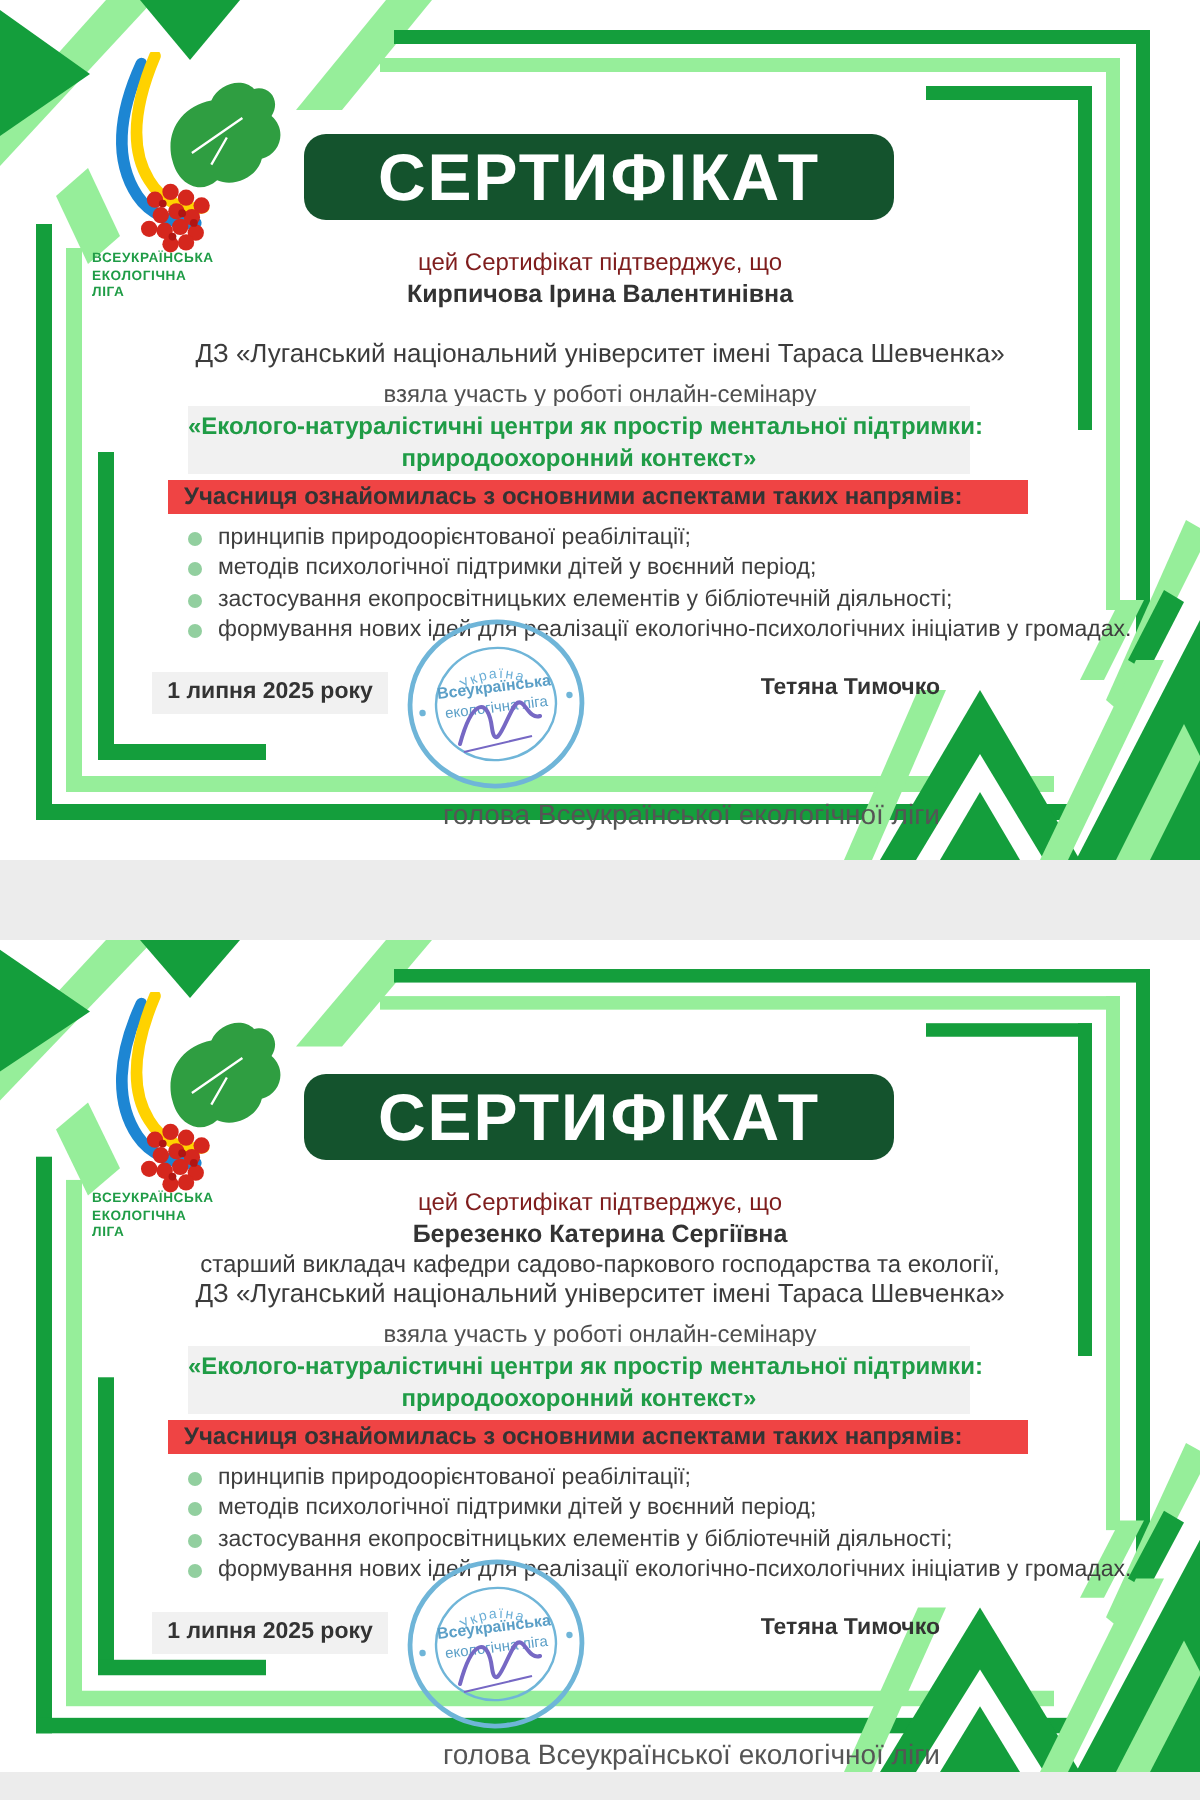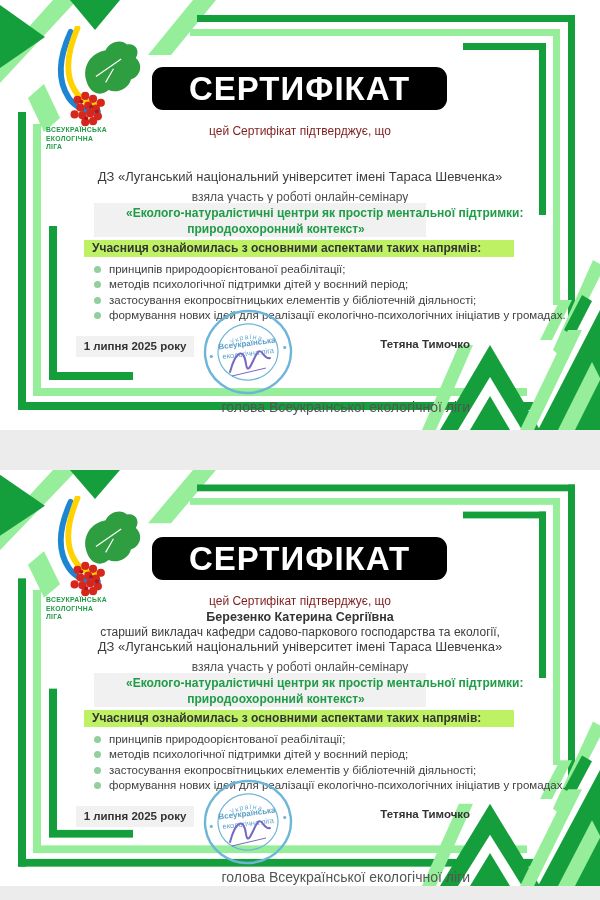--- a/index.html
+++ b/index.html
@@ -5,33 +5,33 @@
   html,body{margin:0;padding:0;}
   body{font-family:"Liberation Sans", sans-serif; background:#ececec;}
   .page{position:relative;width:600px;height:900px;background:#ececec;overflow:hidden;}
   .certificate{position:absolute;left:0;width:600px;background:#ffffff;overflow:hidden;}
   .cert-1{top:0;height:430px;}
   .cert-2{top:470px;height:416px;}
   .deco{position:absolute;left:0;top:0;width:600px;height:100%;}
   .logo-svg{position:absolute;left:44px;top:26px;width:100px;height:102px;}
   .org-name{position:absolute;left:46px;top:126px;width:120px;font-size:6.8px;font-weight:bold;
             color:#1f9c46;line-height:8.6px;letter-spacing:.3px;}
-  .title-band{position:absolute;left:152px;top:67px;width:295px;height:43px;background:#000000;
+  .title-band{position:absolute;left:152px;top:67px;width:295px;height:43px;background:#14532d;
               border-radius:11px;color:#ffffff;font-weight:bold;font-size:33px;line-height:43px;
               text-align:center;letter-spacing:1px;}
   .line{position:absolute;left:60px;width:480px;text-align:center;white-space:nowrap;}
   .confirm{top:124px;font-size:12px;color:#7f1d1d;}
   .name{top:140px;font-size:12.5px;font-weight:bold;color:#333333;}
   .role{top:155px;font-size:12px;color:#3c3c3c;}
   .affil{top:169px;font-size:13px;color:#3c3c3c;}
   .part{top:190px;font-size:12px;color:#4f4f4f;}
-  .seminar-band{position:absolute;left:94px;top:203px;width:332px;height:34px;background:#f1f1f1;
+  .seminar-band{position:absolute;left:94px;top:203px;width:391px;height:34px;background:#f1f1f1;
                 text-align:center;color:#1f9c46;font-weight:bold;font-size:12px;line-height:16px;
-                padding-top:2px;box-sizing:border-box;white-space:nowrap;padding-left:32px;}
-  .aspects-head{position:absolute;left:84px;top:240px;width:430px;height:17px;background:#bef264;
+                padding-top:2px;box-sizing:border-box;white-space:nowrap;}
+  .aspects-head{position:absolute;left:84px;top:240px;width:430px;height:17px;background:#ef4444;
                 font-size:12px;font-weight:bold;color:#333333;line-height:17px;padding-left:8px;
                 box-sizing:border-box;white-space:nowrap;}
   .aspects{position:absolute;left:90px;top:258px;width:500px;margin:4px;padding:0;list-style:none;}
   .aspects li{position:relative;padding-left:15px;font-size:11.5px;line-height:15.4px;color:#3e3e3e;
               white-space:nowrap;}
   .aspects li::before{content:"";position:absolute;left:0;top:4px;width:7px;height:7px;
               border-radius:50%;background:#92cf9f;}
   .stamp{position:absolute;left:202px;top:306px;width:92px;height:92px;}
   .date-band{position:absolute;left:76px;top:336px;width:118px;height:21px;background:#f1f1f1;
              font-size:11.5px;font-weight:bold;color:#333333;line-height:21px;text-align:center;}
@@ -119,20 +119,21 @@
     <svg class="logo-svg" viewBox="0 0 100 105">
         <use href="#logo-art"></use>
       </svg>
     <div class="org-name">
       <div>ВСЕУКРАЇНСЬКА</div>
       <div>ЕКОЛОГІЧНА</div>
       <div>ЛІГА</div>
     </div>
     <div class="title-band">СЕРТИФІКАТ</div>
     <div class="line confirm">цей Сертифікат підтверджує, що</div>
+    <div class="line name">Кирпичова Ірина Валентинівна</div>
     <div class="line affil">ДЗ «Луганський національний університет імені Тараса Шевченка»</div>
     <div class="line part">взяла участь у роботі онлайн-семінару</div>
     <div class="seminar-band">
       <div>«Еколого-натуралістичні центри як простір ментальної підтримки:</div>
       <div>природоохоронний контекст»</div>
     </div>
     <div class="aspects-head">Учасниця ознайомилась з основними аспектами таких напрямів:</div>
     <ul class="aspects">
       <li>принципів природоорієнтованої реабілітації;</li>
       <li>методів психологічної підтримки дітей у воєнний період;</li>

